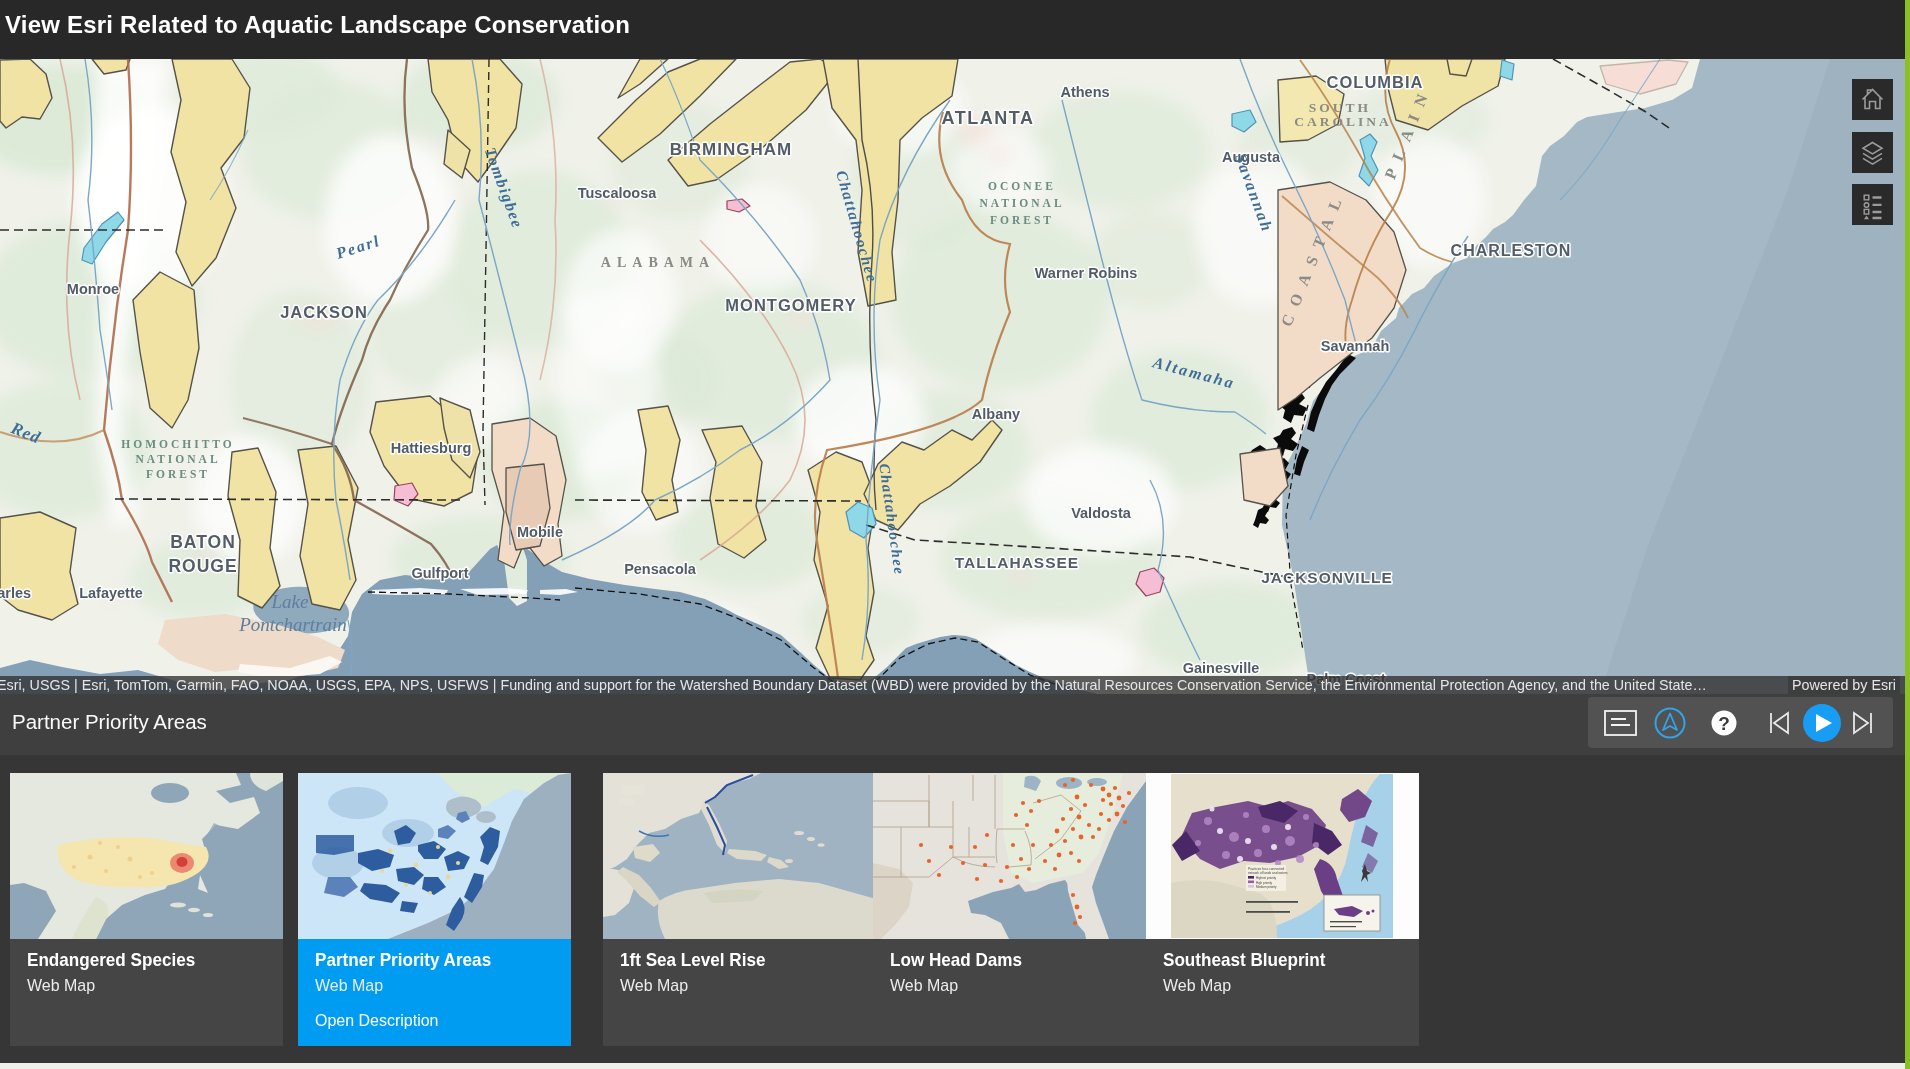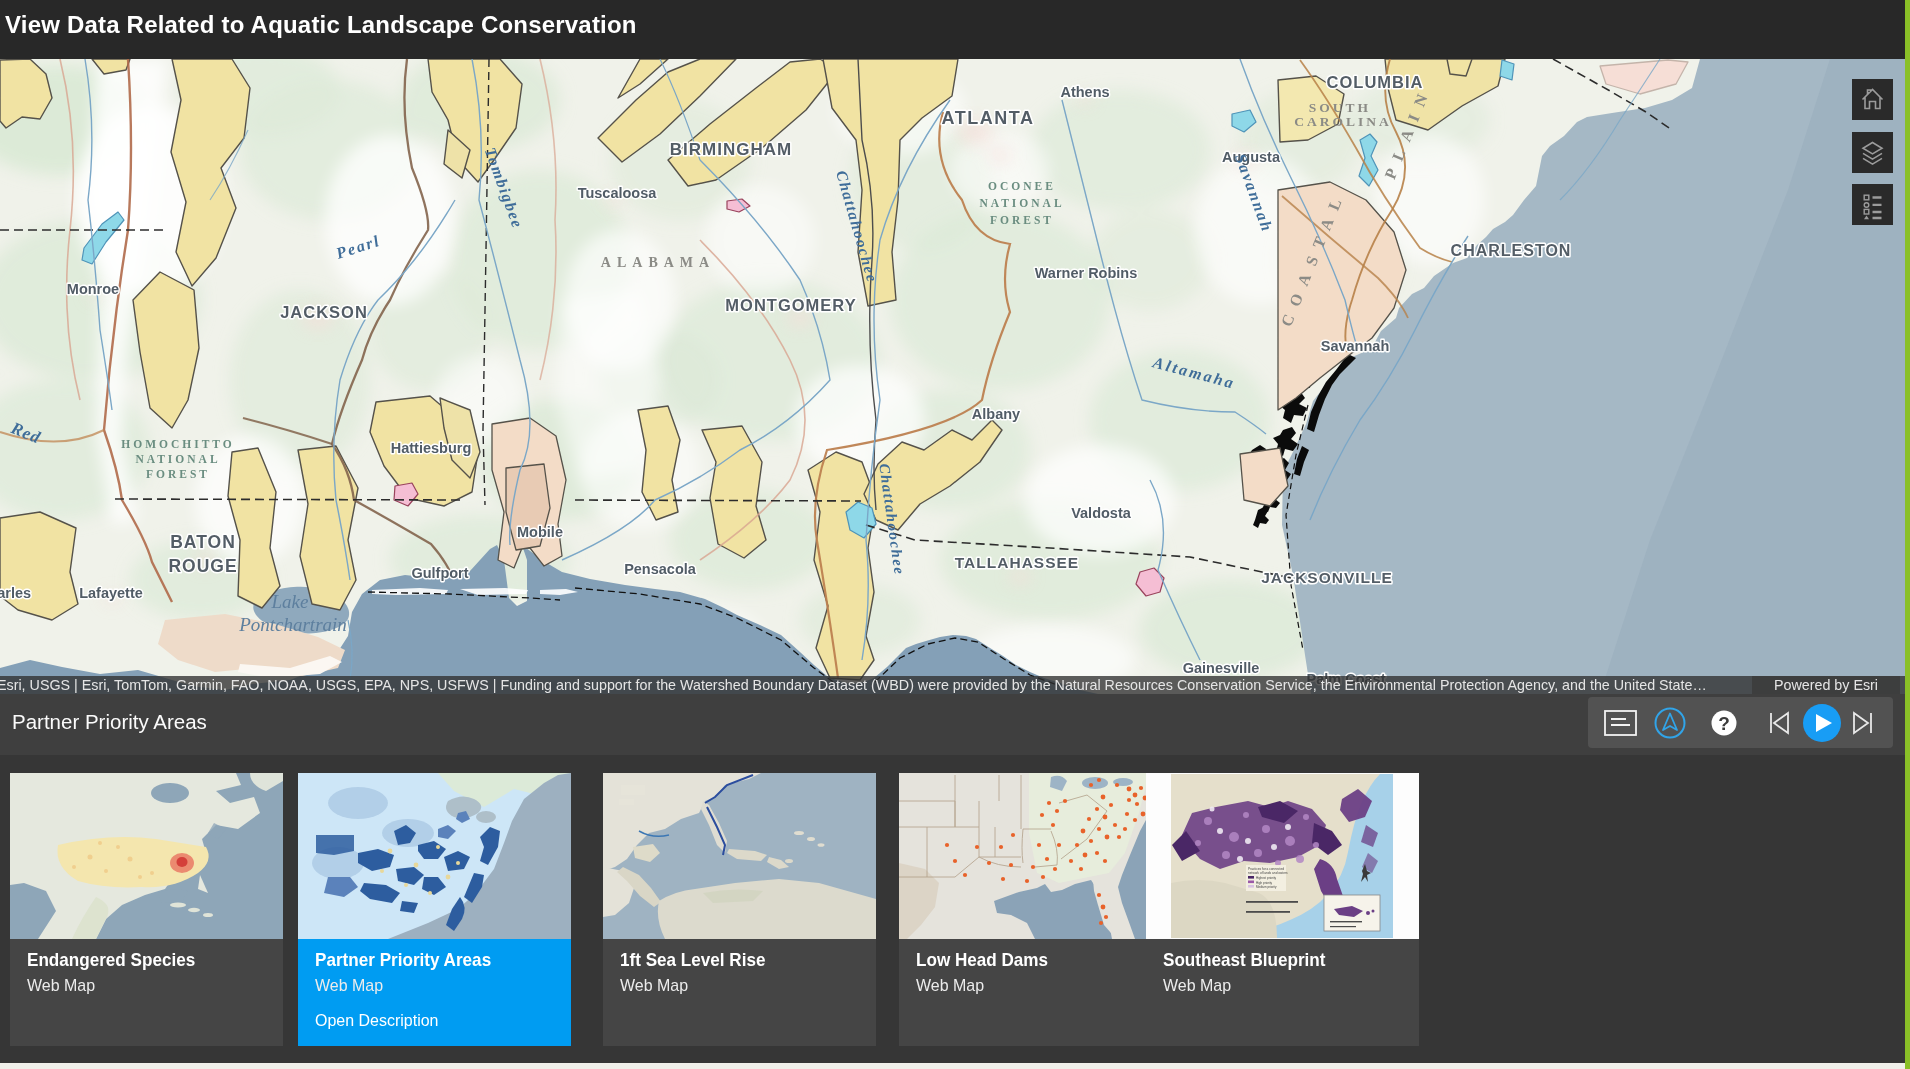--- a/index.html
+++ b/index.html
@@ -4,21 +4,21 @@
 <style>
   html,body{margin:0;padding:0;width:1910px;height:1069px;overflow:hidden;background:#383838;
     font-family:"Liberation Sans",sans-serif;}
   #stage{position:absolute;top:0;left:0;width:1910px;height:1069px;overflow:hidden;}
   #header{position:absolute;top:0;left:0;width:1906px;height:59px;background:#282828;z-index:30;}
   #header h1{margin:0;padding:11px 0 0 5px;font-size:24px;font-weight:bold;color:#ffffff;letter-spacing:0.2px;}
   #mapwrap{position:absolute;top:59px;left:0;width:1910px;height:635px;z-index:1;}
   #attrib{position:absolute;top:676px;left:0;width:1906px;height:18px;background:rgba(48,48,48,0.78);
     color:#e5e5e5;font-size:14.3px;line-height:18px;white-space:nowrap;z-index:20;}
   #attrib .left{position:absolute;left:-3px;top:0;}
-  #attrib .right{position:absolute;right:6px;top:0;background:rgba(60,60,60,0.85);padding:0 22px;}
+  #attrib .right{position:absolute;right:6px;top:0;background:rgba(60,60,60,0.85);padding:0 4px;}
   #pbar{position:absolute;top:694px;left:0;width:1910px;height:61px;background:#3f3f3f;z-index:10;}
   #pbar .title{position:absolute;left:12px;top:16px;font-size:20.5px;color:#fbfbfb;font-weight:normal;}
   #toolbar{position:absolute;left:1588px;top:3px;width:305px;height:51px;background:#525252;border-radius:4px;}
   #gallery{position:absolute;top:755px;left:0;width:1910px;height:308px;background:#363636;z-index:10;padding-left:13px;}
   .card{position:absolute;top:18px;width:273px;height:273px;background:#454545;}
   .card .thumb{position:absolute;top:0;left:0;width:273px;height:166px;overflow:hidden;}
   .card .body{position:absolute;top:166px;left:0;width:273px;height:107px;}
   .card .t{position:absolute;left:17px;top:10px;font-size:19px;font-weight:bold;color:#ffffff;transform:scaleX(.9);transform-origin:left top;white-space:nowrap;}
   .card .s{position:absolute;left:17px;top:37px;font-size:17px;color:#ececec;transform:scaleX(.94);transform-origin:left top;}
   .card .o{position:absolute;left:17px;top:72px;font-size:17px;color:#ffffff;transform:scaleX(.94);transform-origin:left top;}
@@ -286,21 +286,21 @@
         </g>
         <g font-family="Liberation Serif, serif" font-style="italic" fill="#5d7f9e">
           <text x="290" y="608" font-size="19">Lake</text>
           <text x="293" y="631" font-size="19">Pontchartrain</text>
         </g>
       </g>
     </svg>
   </div>
 
   <div id="header">
-      <h1>View Data Related to Aquatic Landscape Conservation</h1>
+      <h1>View Esri Related to Aquatic Landscape Conservation</h1>
     </div>
 
   <div class="mapbtn" style="top:79px">
     <svg width="41" height="41" viewBox="0 0 41 41" fill="none" stroke="#9b9b9b" stroke-width="1.6">
       <path d="M10.5 20.5 L20.5 10.5 L30.5 20.5 M13 18.5 V29.5 H17.5 V22.5 H23.5 V29.5 H28 V18.5 M15.5 15 V11 H18.5 V13"></path>
     </svg>
   </div>
   <div class="mapbtn" style="top:132px">
     <svg width="41" height="41" viewBox="0 0 41 41" fill="none" stroke="#9b9b9b" stroke-width="1.6">
       <path d="M20.5 10.5 L30 16.2 L20.5 21.9 L11 16.2 Z"></path>
@@ -465,21 +465,21 @@
               <rect x="18" y="12" width="24" height="10"></rect>
               <rect x="16" y="26" width="15" height="6"></rect>
             </g>
         </svg>
       </div>
       <div class="body">
           <div class="t">1ft Sea Level Rise</div>
           <div class="s">Web Map</div>
         </div>
     </div>
-    <div class="card" style="left:899px">
+    <div class="card" style="left:873px">
       <div class="thumb" id="th4">
         <svg width="273" height="166" viewBox="0 0 273 166">
           <rect width="273" height="166" fill="#e5e3dc"></rect>
           <path fill="#e7eddc" d="M130,0 H250 L240,40 L226,80 L210,100 L190,104 L160,110 L138,100 L130,60 Z" opacity=".9"></path>
           <path fill="#8ba3b7" d="M95,128 L120,119 L138,115 L146,111 L152,119 L163,117 L176,111 L192,107 L198,116 L204,132 L210,150 L213,166 L136,166 L128,150 L112,142 L98,140 Z"></path>
           <path fill="#8ba3b7" d="M273,8 L254,34 L241,58 L231,82 L223,102 L219,114 L223,130 L231,152 L236,166 L273,166 Z"></path>
           <path fill="#e5e3dc" d="M194,106 L204,110 L210,126 L214,144 L212,160 L205,152 L199,132 L195,118 Z"></path>
           <path fill="#9db4c6" d="M152,4 q10,-4 16,4 l-5,10 -12,-4 Z"></path>
           <ellipse cx="196" cy="10" rx="13" ry="6" fill="#9db4c6"></ellipse>
           <ellipse cx="224" cy="9" rx="10" ry="4" fill="#9db4c6"></ellipse>

